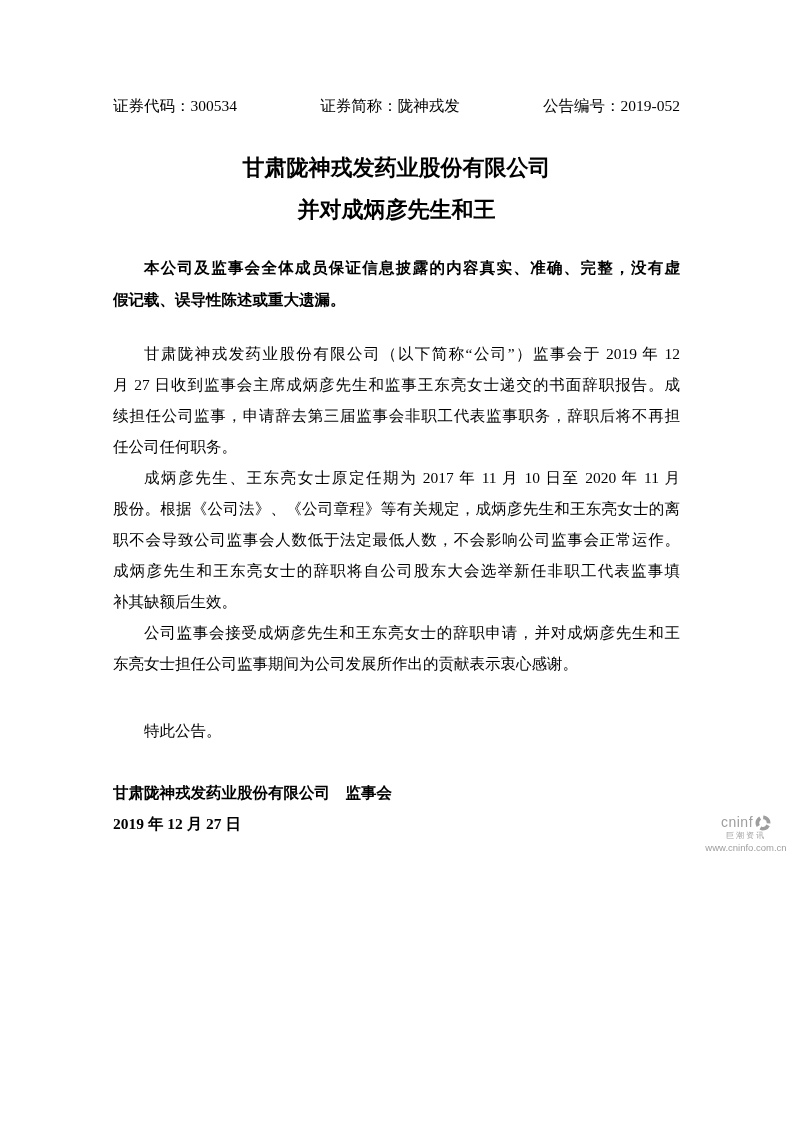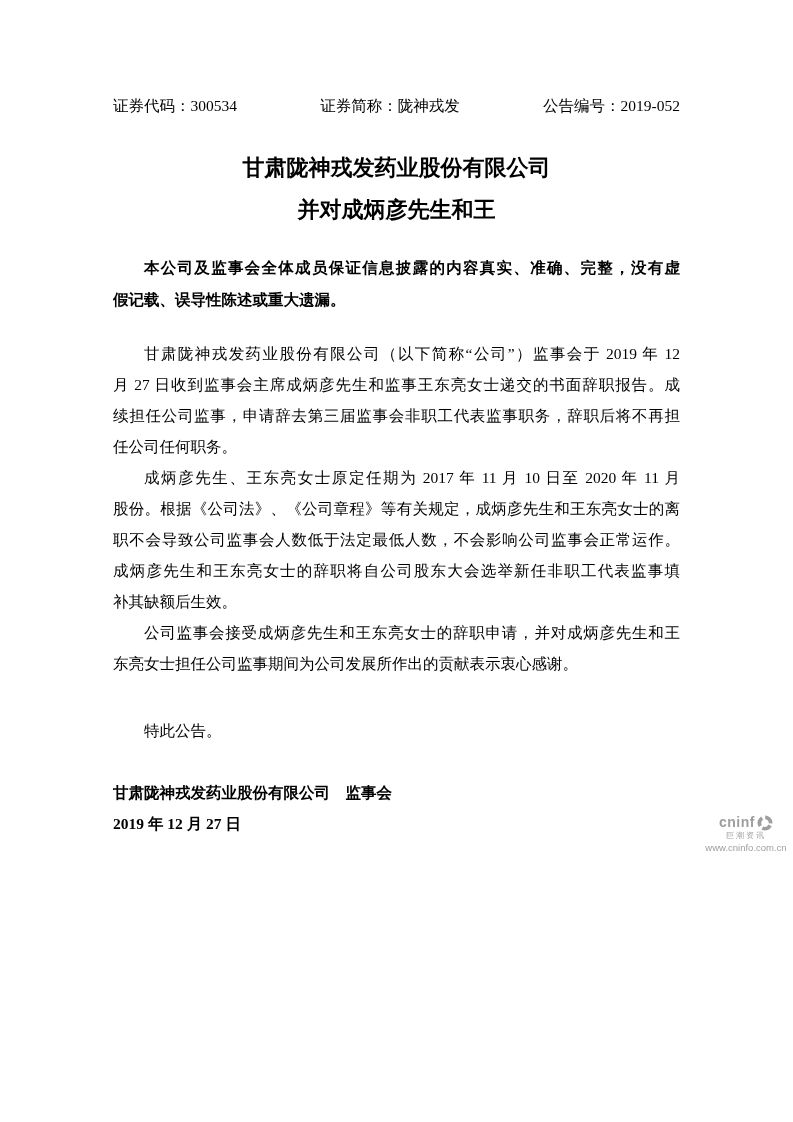--- a/index.html
+++ b/index.html
@@ -25,21 +25,21 @@
   .ln.last { text-align:left; text-align-last:left; }
   .ln.first { text-indent:2em; }
   .closing { margin-top:36px; line-height:31px; text-indent:2em; }
   .signature { margin-top:31px; text-align:left; line-height:31px;font-weight:bold; }
   .cninfo {
     position:absolute; right:4px; bottom:13px; width:86px; text-align:center;
     color:#9e9e9e; font-family:"Liberation Sans","DejaVu Sans",sans-serif;
     line-height:1.1;
   }
   .cninfo-brand-row { display:flex; align-items:center; justify-content:center; gap:2px; }
-  .cninfo-brand { font-size:14px; font-weight:bold; letter-spacing:.5px;text-align:center; }
+  .cninfo-brand { font-size:14px; font-weight:normal; letter-spacing:.5px;text-align:center; }
   .cninfo-swirl { display:block; }
   .cninfo-cn { font-size:8px; letter-spacing:2px; margin-top:1px; }
   .cninfo-url { font-size:9.5px; margin-top:2px; white-space:nowrap; }
 </style>
 </head>
 <body>
 
 <div class="page">
   <div class="doc">
 

